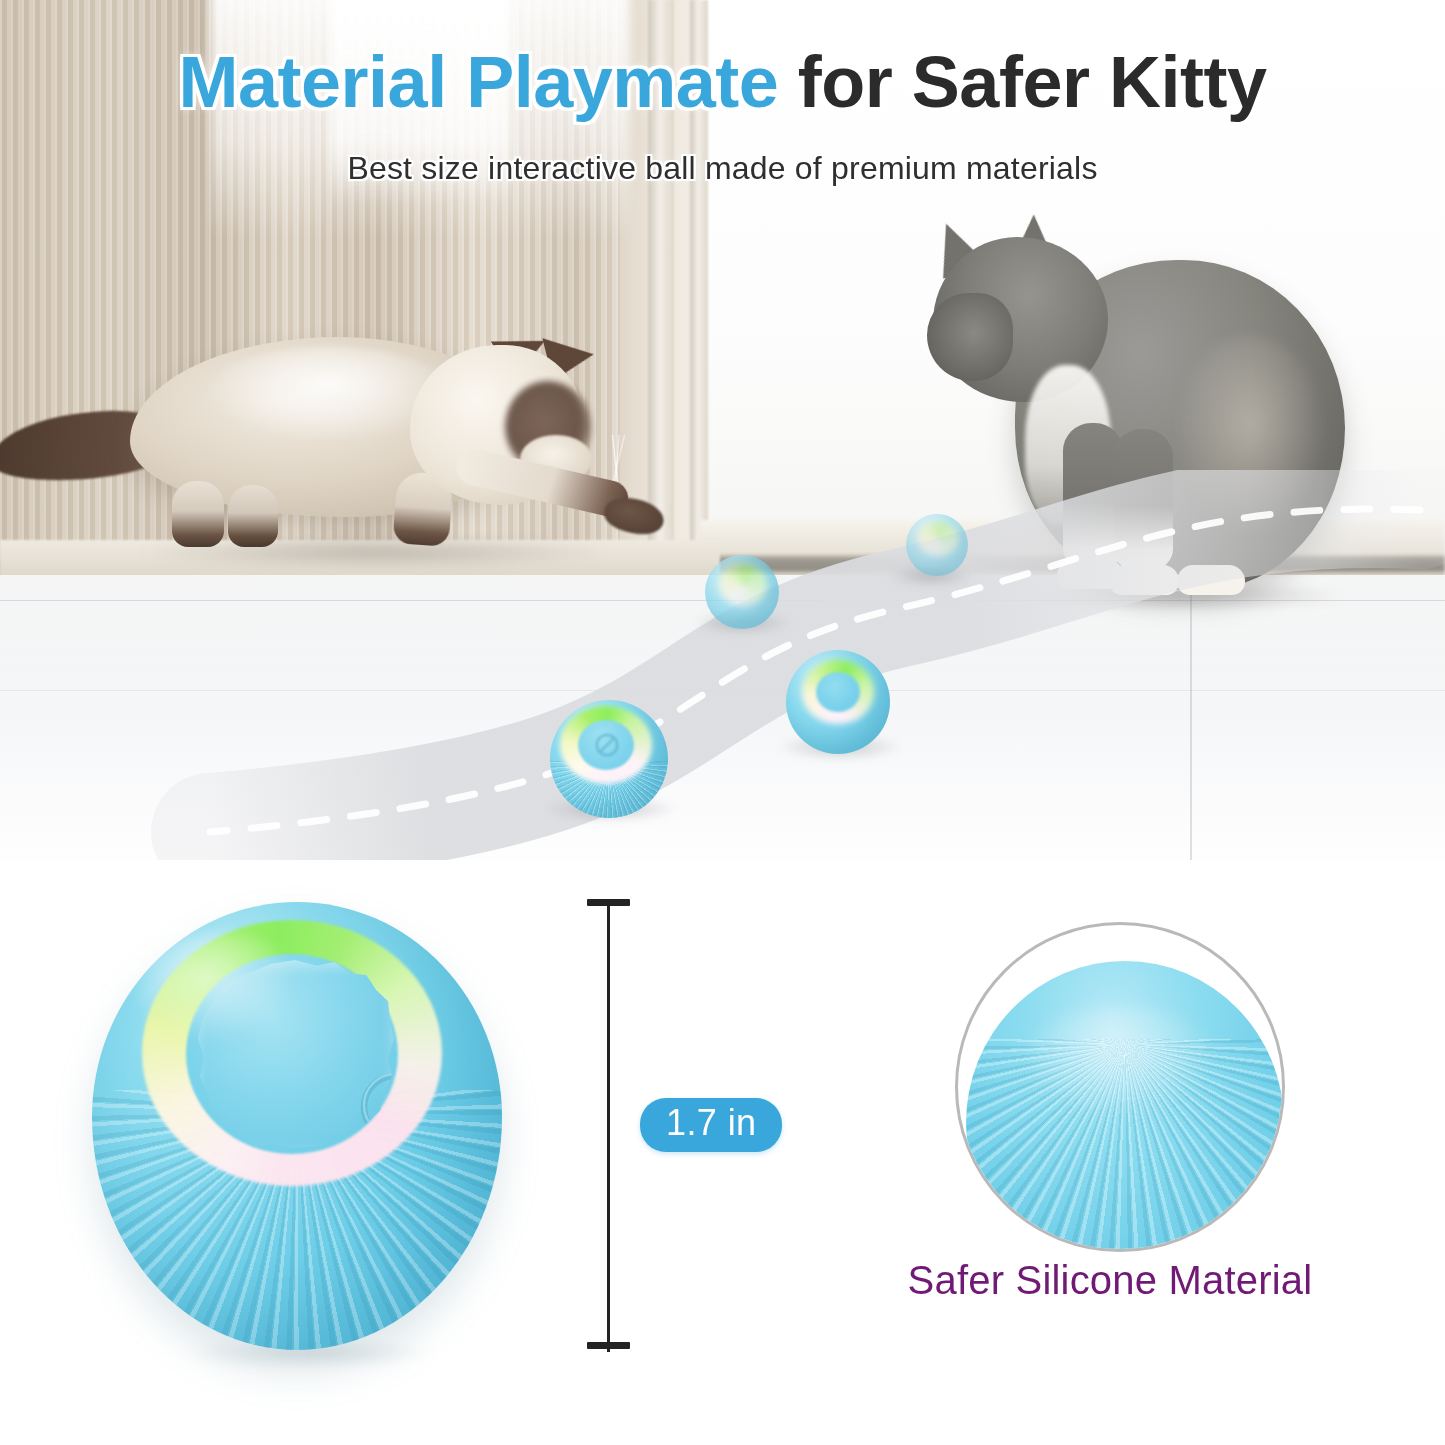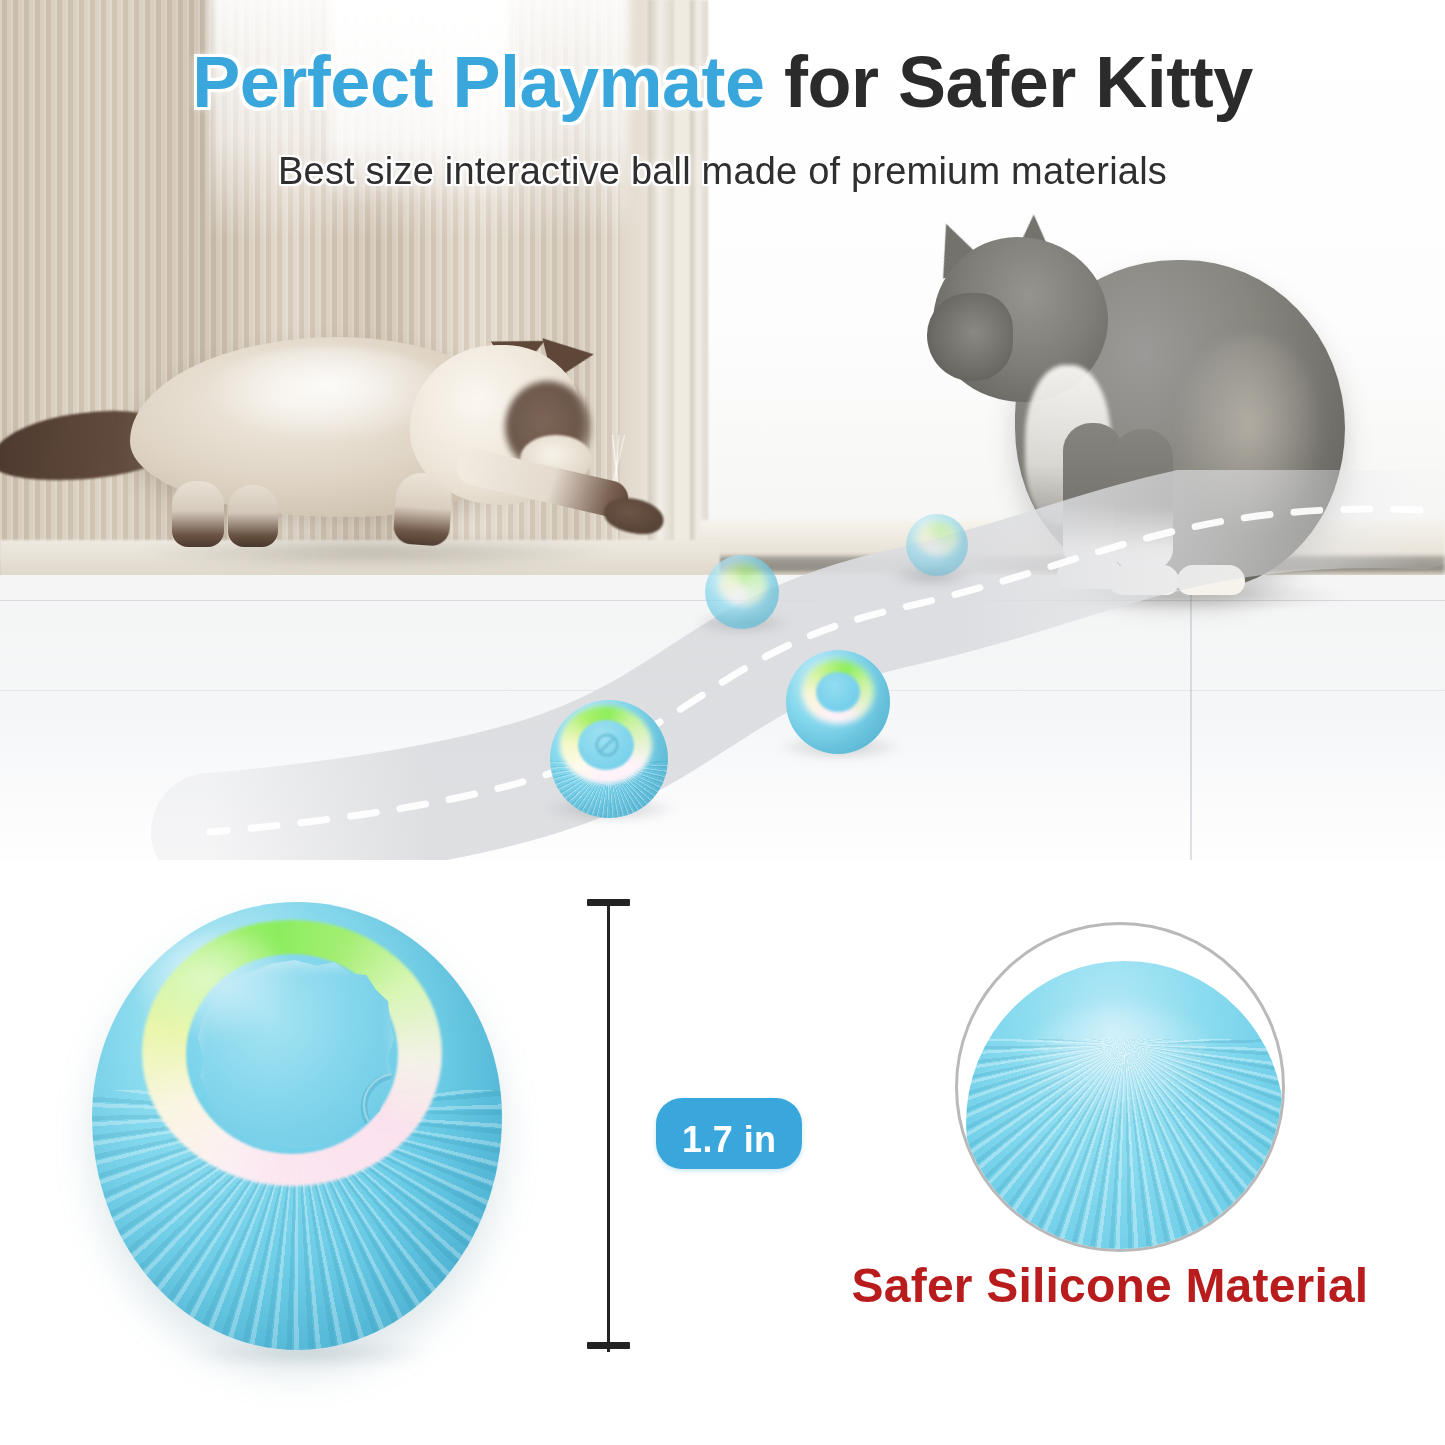--- a/index.html
+++ b/index.html
@@ -327,24 +327,24 @@
   .dim-line { position:absolute; left:600px; top:34px; width:60px; height:460px; }
   .dim-stem {
     position:absolute; left:7px; top:8px; width:3px; height:450px; background:#232323;
   }
   .dim-cap {
     position:absolute; left:-13px; width:43px; height:7px; background:#232323; border-radius:1px;
   }
   .dim-cap-top { top:5px; }
   .dim-cap-bot { top:448px; }
   .dim-pill {
-    position:absolute; left:656px; top:1098px;
-    padding:24px 26px 11px;
+    position:absolute; left:640px; top:1098px;
+    padding:7px 26px 11px;
     background:#3aa7dc; border-radius:26px;
-    color:#ffffff; font-size:36px; font-weight:bold; letter-spacing:.4px;
+    color:#ffffff; font-size:36px; font-weight:normal; letter-spacing:.4px;
     line-height:1; white-space:nowrap;
     box-shadow:0 2px 5px rgba(58,167,220,.28);
   }
 
   
   .detail-circle {
     position:absolute; left:955px; top:62px; width:330px; height:330px;
     border:3px solid #b9b9b9; border-radius:50%;
     background:#ffffff; overflow:hidden;
   }
@@ -366,22 +366,22 @@
     mask-image:radial-gradient(ellipse at 50% 0%, rgba(0,0,0,1) 30%, rgba(0,0,0,.9) 64%, rgba(0,0,0,.25) 95%, rgba(0,0,0,0) 100%);
     filter:blur(.5px);
   }
   .detail-gloss {
     position:absolute; left:60px; top:44px; width:190px; height:110px;
     background:radial-gradient(ellipse at 48% 40%, rgba(255,255,255,.48), rgba(255,255,255,0) 72%);
     border-radius:50%; filter:blur(8px);
   }
   .detail-caption {
     position:absolute; left:830px; top:1258px; width:560px;
-    text-align:center; color:#b91c1c;
-    font-size:48px; font-weight:bold; letter-spacing:.2px;
+    text-align:center; color:#701a75;
+    font-size:40px; font-weight:normal; letter-spacing:.2px;
   }
 
   
   .headline {
     position:absolute; left:0; top:46px; width:1445px;
     text-align:center; font-size:72px; font-weight:bold;
     letter-spacing:-.5px; line-height:1; white-space:nowrap;
   }
   .hl-blue {
     color:#3aa7dc;
@@ -392,21 +392,21 @@
   }
   .hl-dark {
     color:#2b2b2b;
     text-shadow:
       -3px -3px 0 #fff, 3px -3px 0 #fff, -3px 3px 0 #fff, 3px 3px 0 #fff,
       0 -3px 0 #fff, 0 3px 0 #fff, -3px 0 0 #fff, 3px 0 0 #fff,
       0 0 10px rgba(255,255,255,.95);
   }
   .subhead {
     position:absolute; left:0; top:150px; width:1445px;
-    text-align:center; font-size:38px; color:#2f2f2f;
+    text-align:center; font-size:32px; color:#2f2f2f;
     letter-spacing:.2px; white-space:nowrap;
     text-shadow:
       -2px -2px 0 #fff, 2px -2px 0 #fff, -2px 2px 0 #fff, 2px 2px 0 #fff,
       0 -2px 0 #fff, 0 2px 0 #fff, -2px 0 0 #fff, 2px 0 0 #fff,
       0 0 8px rgba(255,255,255,.95);
   }
 </style>
 </head>
 <body>
 
@@ -525,21 +525,21 @@
            filter:blur(2.5px);"></div>
       <div style="position:absolute; left:28px; top:20px; width:56px; height:50px; border-radius:50%;
            background:radial-gradient(ellipse at 42% 32%, #9fe1f2, #74cfea 82%); filter:blur(1px);">
         <svg viewBox="0 0 100 100" style="position:absolute; left:14px; top:10px; width:30px; height:30px; opacity:.5;">
           <circle cx="50" cy="50" r="34" fill="none" stroke="#4aa6c4" stroke-width="9"></circle>
           <line x1="30" y1="70" x2="72" y2="28" stroke="#4aa6c4" stroke-width="9" stroke-linecap="round"></line>
         </svg>
       </div>
     </div>
 
-    <div class="headline"><span class="hl-blue">Perfect Playmate</span><span class="hl-dark"> for Safer Kitty</span></div>
+    <div class="headline"><span class="hl-blue">Material Playmate</span><span class="hl-dark"> for Safer Kitty</span></div>
     <div class="subhead">Best size interactive ball made of premium materials</div>
   </div>
 
   <div class="product-area">
 
     <div class="hero-ball-wrap">
       <div class="hero-ground-shadow"></div>
       <div class="hero-ball">
         <div class="hero-ribs"></div>
         <div class="hero-ring"></div>

